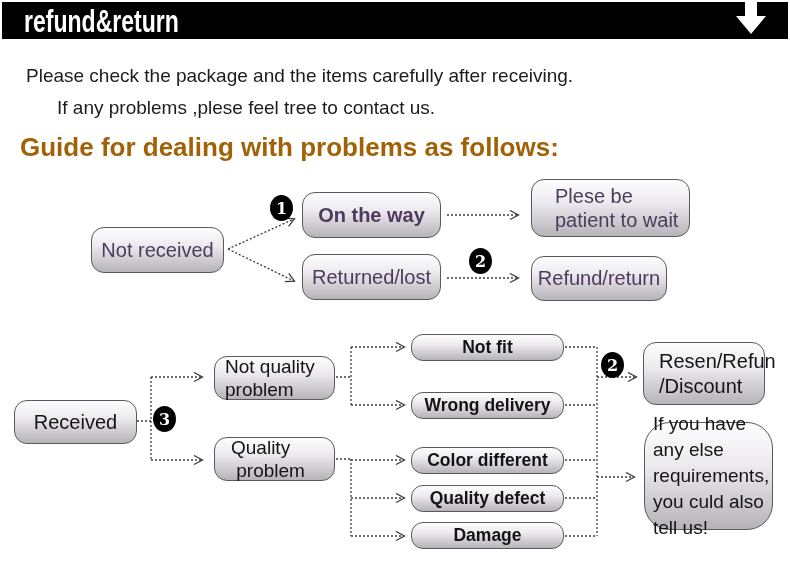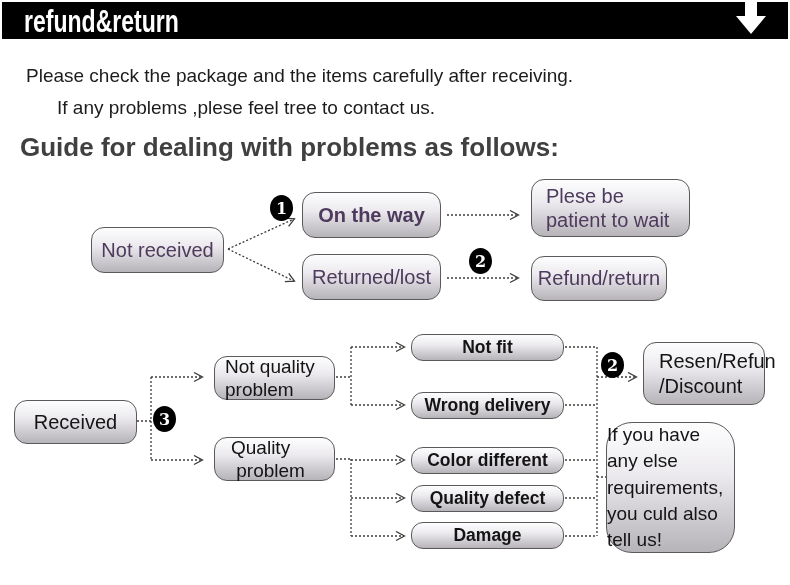--- a/index.html
+++ b/index.html
@@ -13,21 +13,21 @@
     color:#ffffff; font-size:32px; font-weight:bold;
     transform:scaleX(0.72); transform-origin:left center; letter-spacing:0px;
     font-family:"Liberation Sans", sans-serif;
   }
   .banner-arrow { position:absolute; left:0; top:0; }
 
   
   .intro-line { position:absolute; left:26px; color:#1c1c1c; font-size:19px; white-space:nowrap; }
   .intro-1 { top:65px; }
   .intro-2 { top:97px;margin-left:31px; }
-  .guide-heading { position:absolute; left:20px; top:132px; color:#404040; font-size:26px; font-weight:bold; white-space:nowrap; }
+  .guide-heading { position:absolute; left:20px; top:132px; color:#a16207; font-size:26px; font-weight:bold; white-space:nowrap; }
 
   
   .box {
     position:absolute; box-sizing:border-box;
     background:linear-gradient(180deg,#fdfdfe 0%,#eceaee 40%,#b6b3b9 100%);
     border:1.4px solid #5a5a5a; border-radius:13px;
     display:flex; align-items:center; justify-content:center;
     font-size:20px; color:#141414; white-space:pre-wrap; line-height:1.22;
   }
   .purple { color:#4d3a5c; }
@@ -97,38 +97,38 @@
       <path d="M597,347 L597,536"></path>
       <path d="M597,377 L636,377" marker-end="url(#ah)"></path>
       <path d="M597,477 L634,477" marker-end="url(#ah)"></path>
     </g>
   </svg>
 
   <div class="box purple" style="left:91px; top:227px; width:133px; height:46px;">Not received</div>
   <div class="badge" style="left:270px; top:195px;">1</div>
   <div class="box purple" style="left:302px; top:192px; width:139px; height:46px;font-weight:bold;">On the way</div>
   <div class="box purple" style="left:302px; top:254px; width:139px; height:46px;">Returned/lost</div>
-  <div class="box purple leftalign" style="left:531px; top:179px; width:159px; height:58px; padding-left:14px;">Plese be
+  <div class="box purple leftalign" style="left:531px; top:179px; width:159px; height:58px; padding-left:23px;">Plese be
 patient to wait</div>
   <div class="badge" style="left:469px; top:248px;">2</div>
   <div class="box purple" style="left:531px; top:256px; width:136px; height:45px;">Refund/return</div>
 
   <div class="box" style="left:14px; top:400px; width:123px; height:44px;">Received</div>
   <div class="badge" style="left:153px; top:406px;">3</div>
   <div class="box leftalign" style="left:214px; top:356px; width:121px; height:44px; padding-left:10px; font-size:19px;">Not quality
 problem</div>
   <div class="box leftalign" style="left:214px; top:437px; width:121px; height:44px; padding-left:16px; font-size:19px;">Quality
  problem</div>
   <div class="box small" style="left:411px; top:334px; width:153px; height:27px;">Not fit</div>
   <div class="box small" style="left:411px; top:392px; width:153px; height:27px;">Wrong delivery</div>
   <div class="box small" style="left:411px; top:447px; width:153px; height:27px;">Color different</div>
   <div class="box small" style="left:411px; top:485px; width:153px; height:27px;">Quality defect</div>
   <div class="box small" style="left:411px; top:522px; width:153px; height:27px;">Damage</div>
   <div class="badge" style="left:601px; top:352px;">2</div>
   <div class="box leftalign" style="left:643px; top:342px; width:122px; height:63px; padding-left:15px; font-size:20px;">Resen/Refun
 /Discount</div>
-  <div class="box leftalign bigradius" style="left:606px; top:422px; width:129px; height:131px; padding-left:0; font-size:19px; line-height:1.37;">If you have
+  <div class="box leftalign bigradius" style="left:644px; top:422px; width:129px; height:108px; padding-left:8px; font-size:19px; line-height:1.37;">If you have
 any else
 requirements,
 you culd also
 tell us!</div>
 
 </div>
 
 </body></html>

